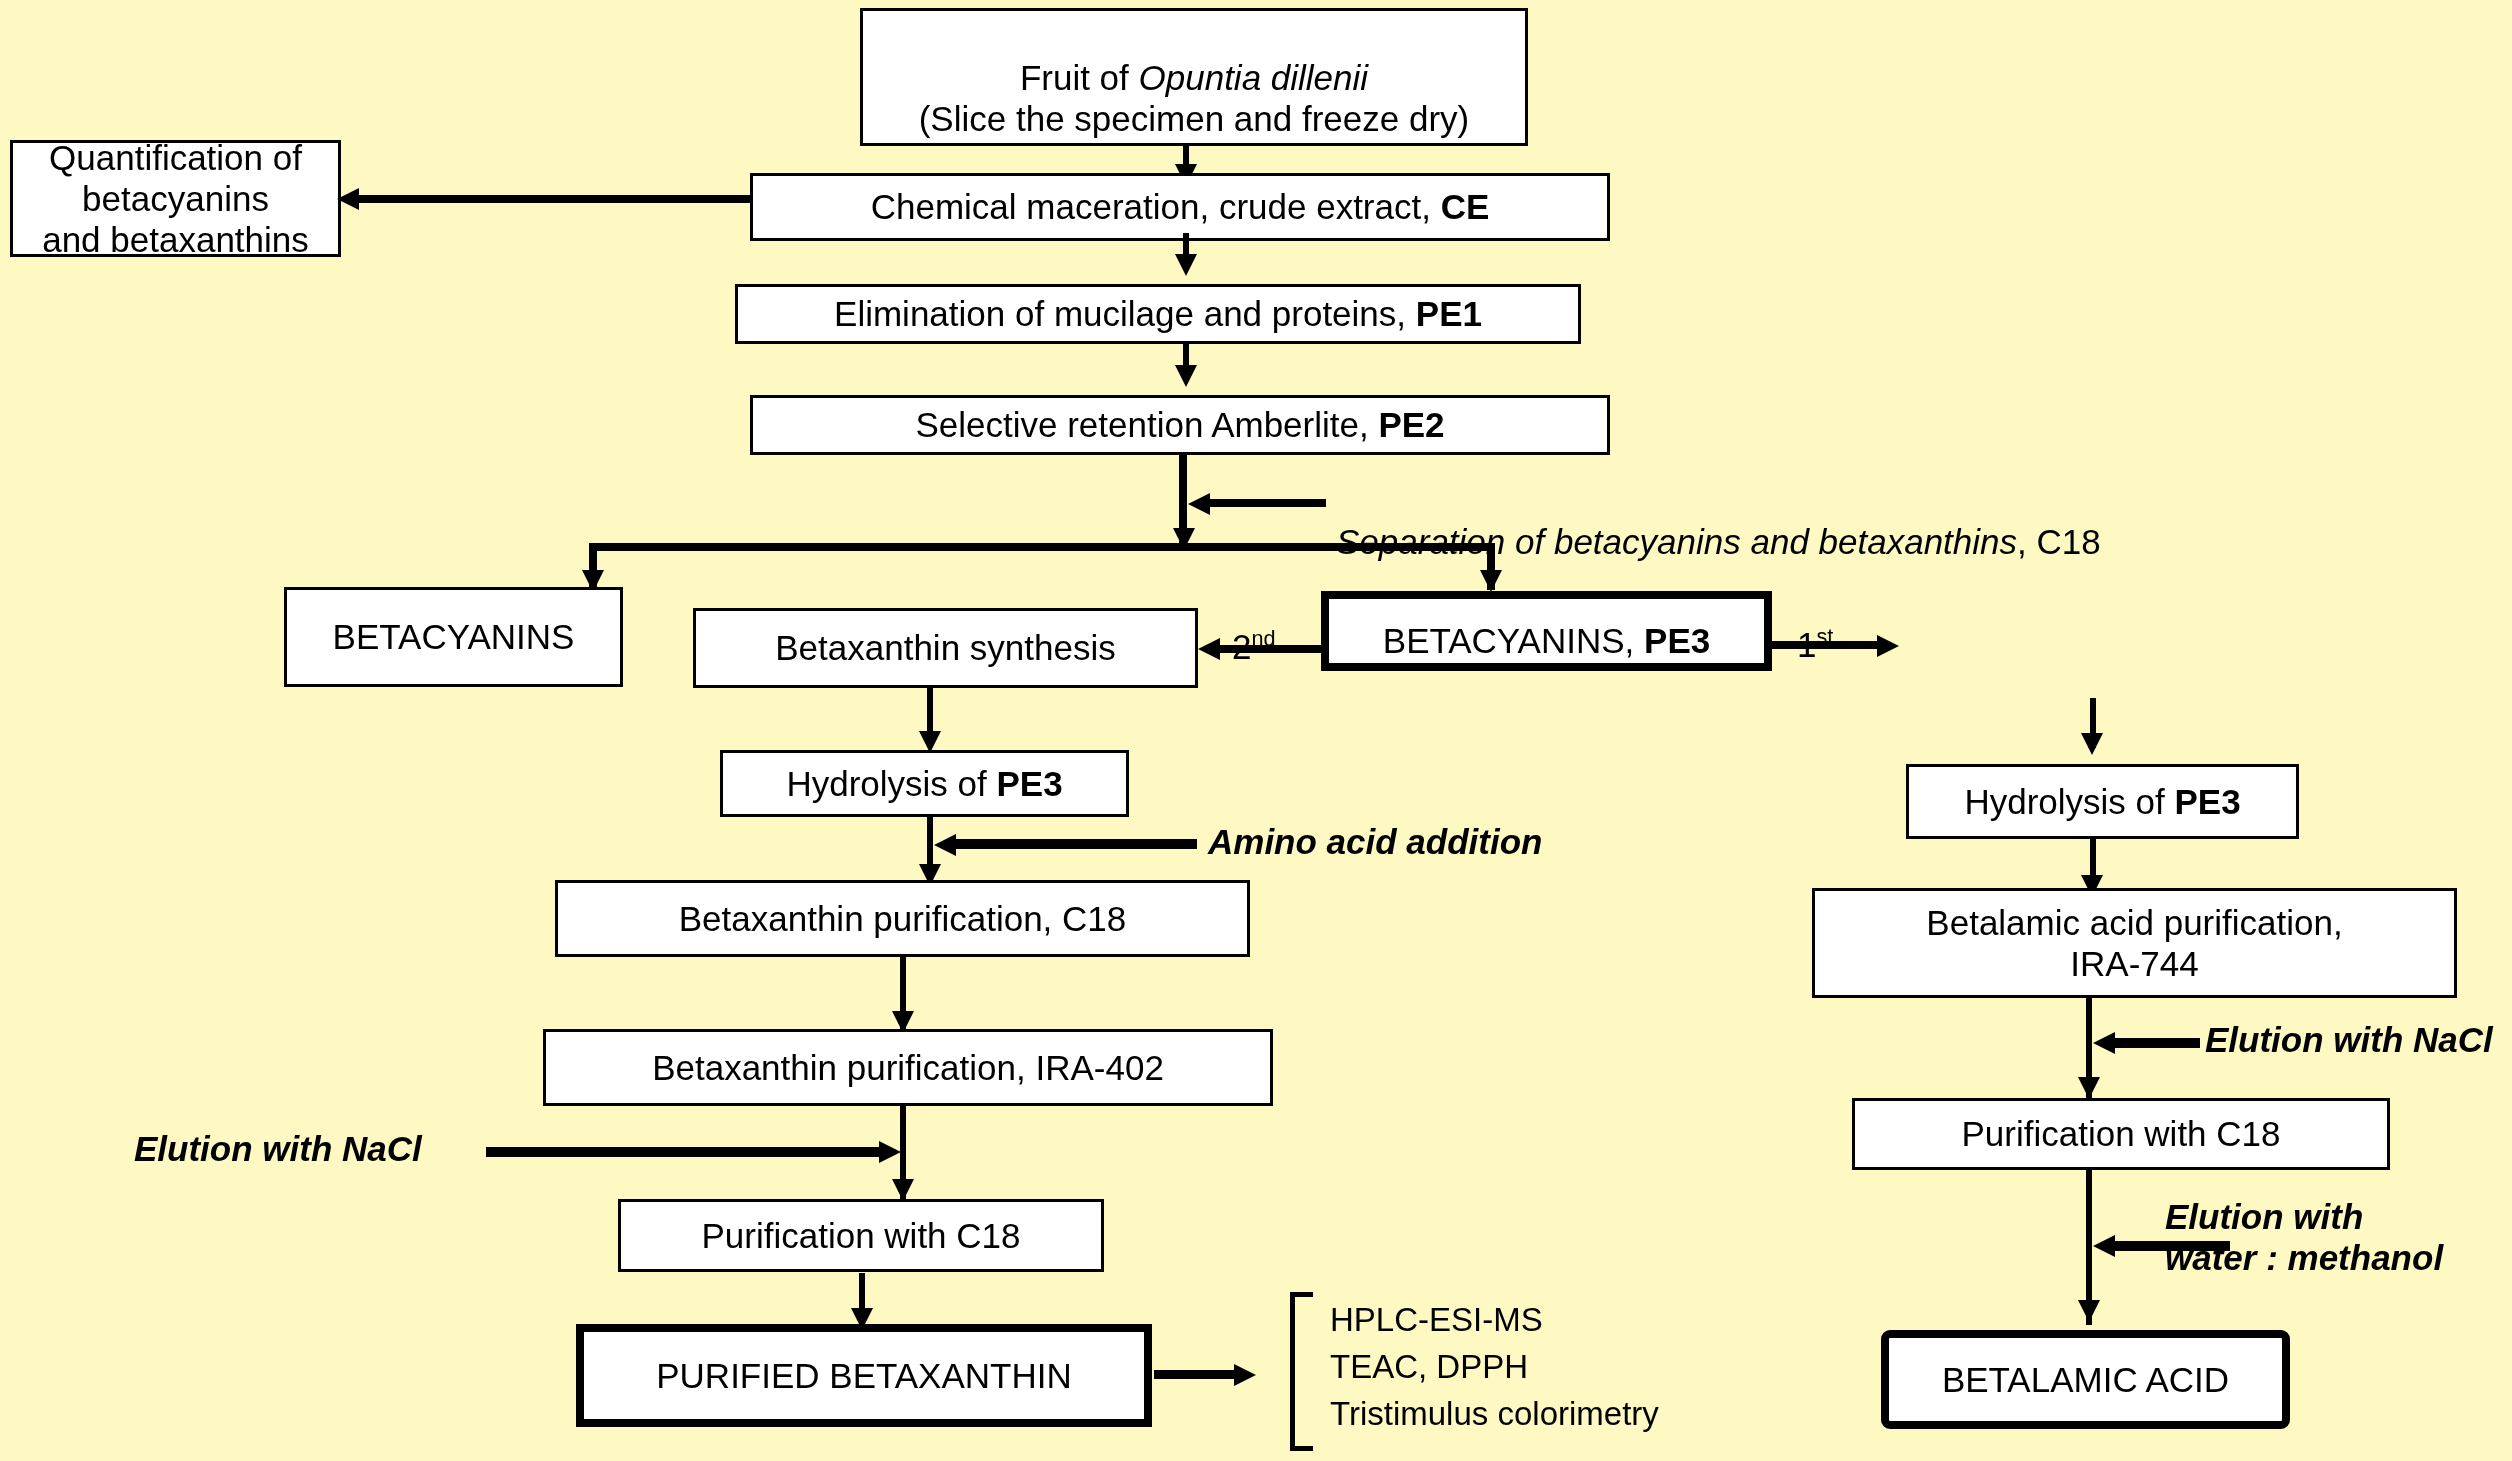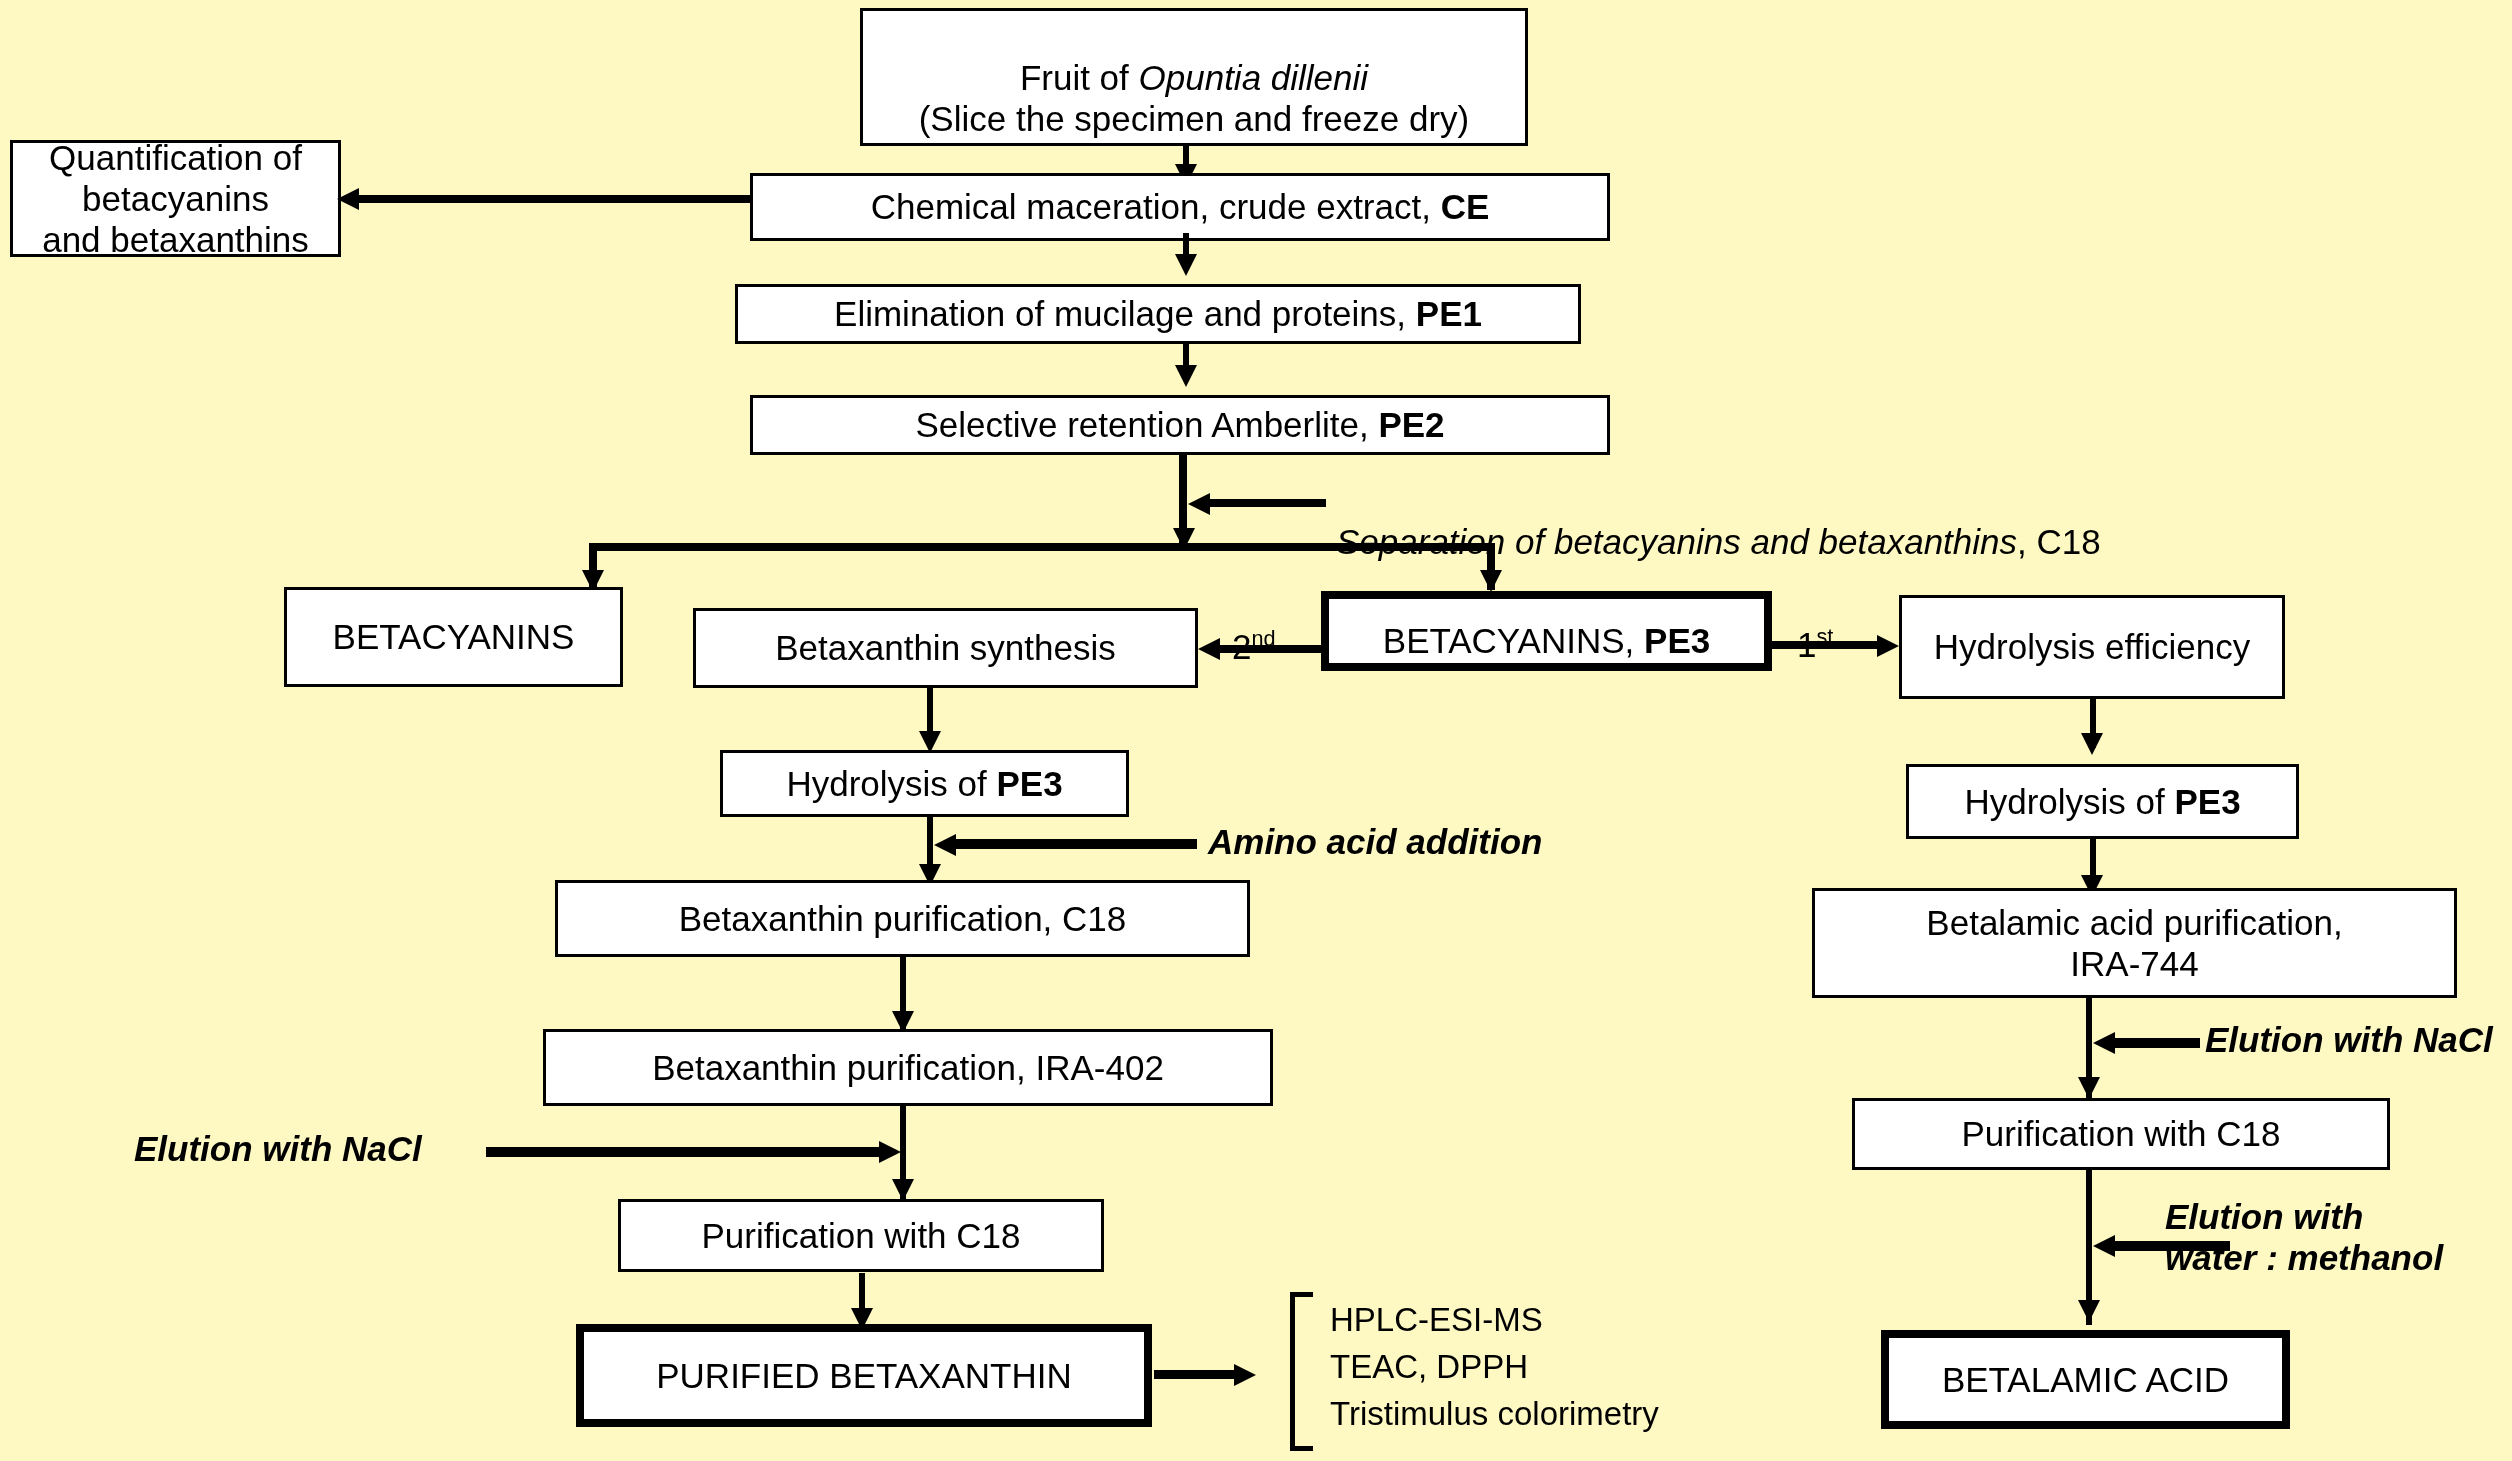--- a/index.html
+++ b/index.html
@@ -165,23 +165,20 @@
   <div class="label" style="left:1232px; top:585px;">
     <span>2</span><span class="sup">nd</span>
   </div>
 
   <div class="hline" style="left:1772px; top:641px; width:107px; height:8.4px;"></div>
   <div class="arrowright" style="left:1877px; top:635px;"></div>
   <div class="label" style="left:1797px; top:583px;">
     <span>1</span><span class="sup">st</span>
   </div>
 
-  <div class="box" style="left:1899px; top:595px; width:386px; height:104px;">
-    <span class="txt">Hydrolysis efficiency</span>
-  </div>
 
   <div class="vline" style="left:927px; top:688px; width:5.8px; height:58px;"></div>
   <div class="arrowdown" style="left:919px; top:731px;"></div>
 
   <div class="box" style="left:720px; top:750px; width:409px; height:67px;">
     <span class="txt"><span>Hydrolysis of </span><b>PE3</b></span>
   </div>
 
   <div class="vline" style="left:927px; top:817px; width:5.8px; height:67px;"></div>
   <div class="arrowdown" style="left:919px; top:864px;"></div>
@@ -254,18 +251,18 @@
   </div>
 
   <div class="vline" style="left:2086px; top:1170px; width:5.8px; height:155px;"></div>
   <div class="arrowdown" style="left:2078px; top:1300px;"></div>
 
   <div class="hline" style="left:2115px; top:1241px; width:115px; height:10px;"></div>
   <div class="arrowleft" style="left:2093px; top:1235px;"></div>
   <div class="label ital" style="left:2165px; top:1196px;">Elution with
 water : methanol</div>
 
-  <div class="box thick" style="left:1881px; top:1330px; width:409px; height:99px;">
+  <div class="box thick" style="left:1881px; top:1330px; width:409px; height:99px;border-radius:9px;">
     <span class="txt">BETALAMIC ACID</span>
   </div>
 
 </div>
 
 
 </body></html>

